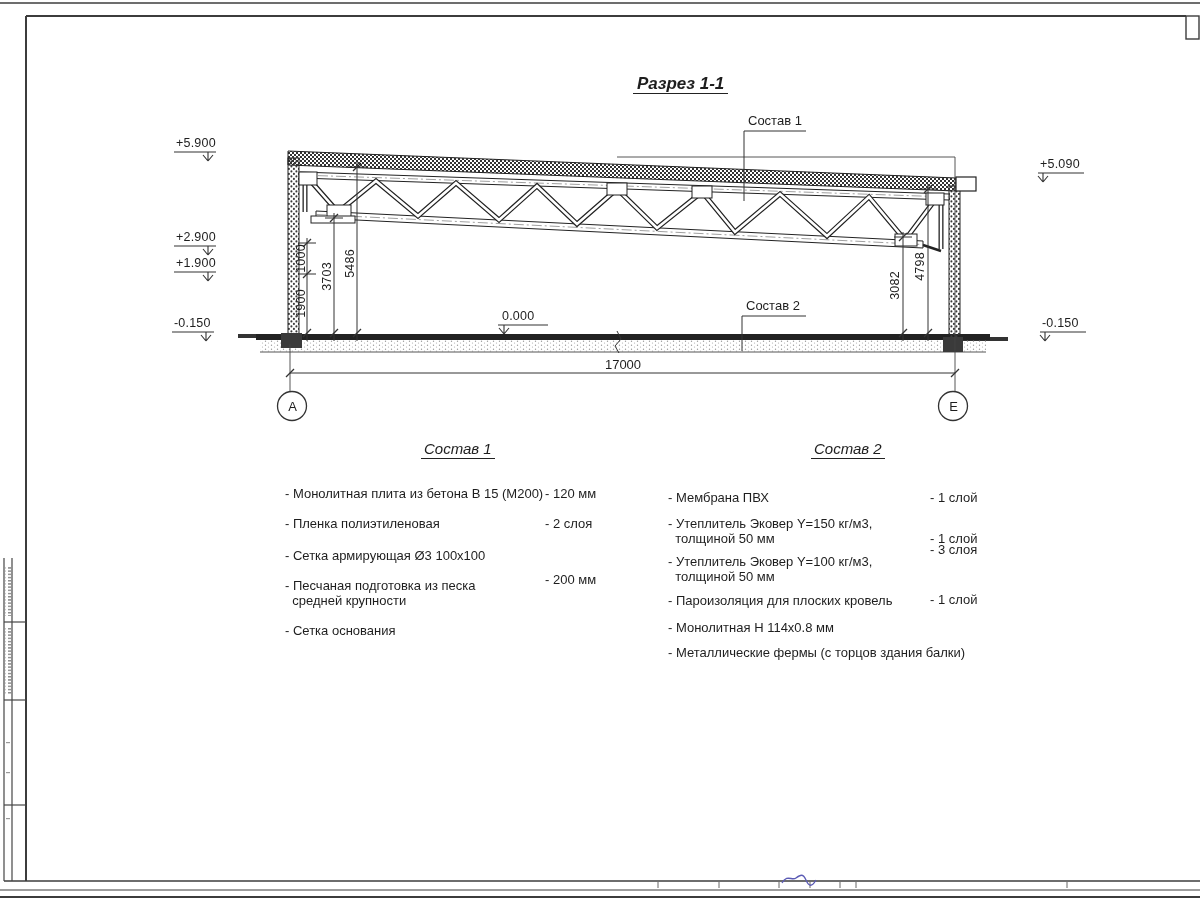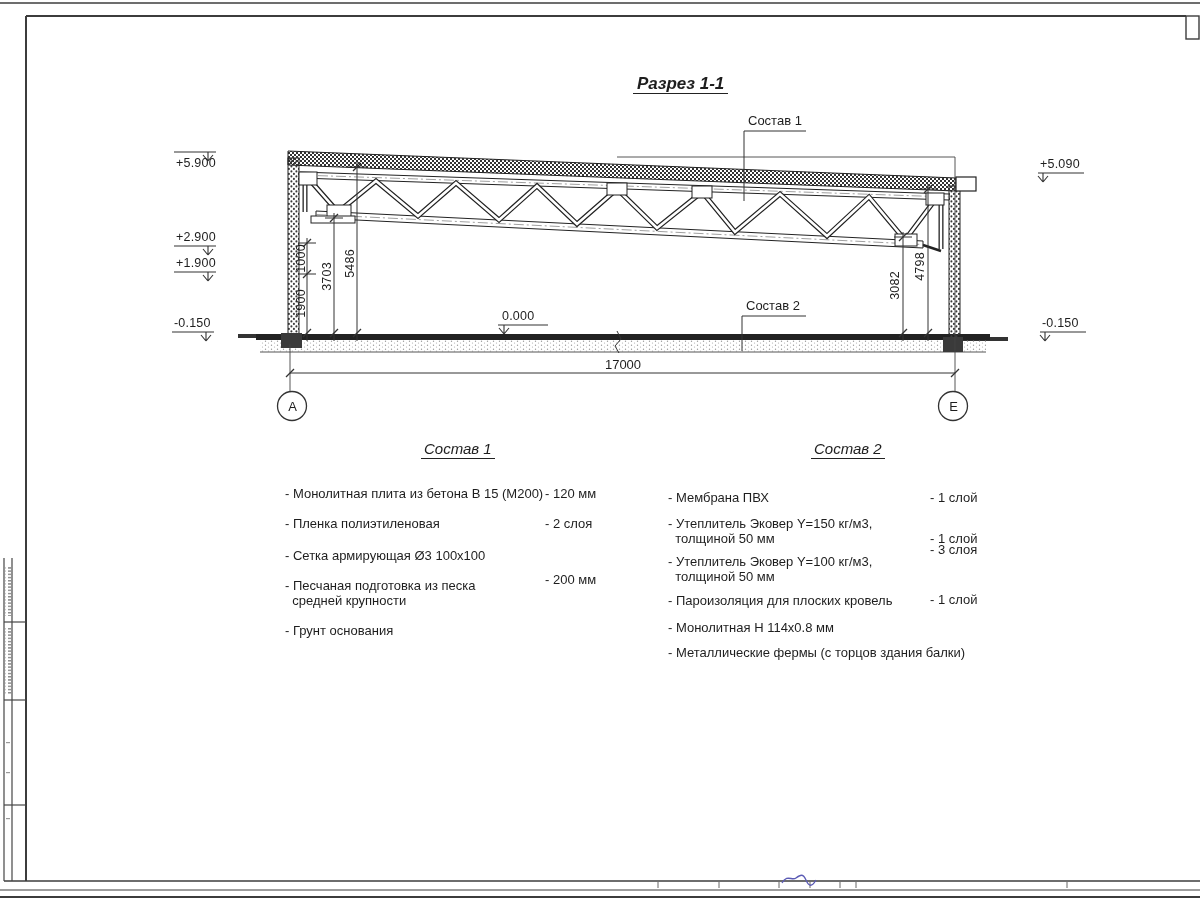--- a/index.html
+++ b/index.html
@@ -194,21 +194,21 @@
     <g stroke="#333" fill="none" stroke-width="1.3">
       <circle cx="292" cy="406" r="14.5"></circle>
       <circle cx="953" cy="406" r="14.5"></circle>
     </g>
 
     <path d="M782 883 C 787 874, 792 881, 796 878 S 803 873, 806 880 S 812 887, 816 880" fill="none" stroke="#5b5bb5" stroke-width="1.3"></path>
   </svg>
 
   <div class="t ttl" style="left:593px;top:76px;margin-left:40px;">Разрез 1-1</div>
 
-  <div class="t s12" style="left:176px;top:136px;margin-top:20px;">+5.900</div>
+  <div class="t s12" style="left:176px;top:136px;">+5.900</div>
   <div class="t s12" style="left:176px;top:230px;">+2.900</div>
   <div class="t s12" style="left:176px;top:256px;">+1.900</div>
   <div class="t s12" style="left:174px;top:316px;">-0.150</div>
   <div class="t s12" style="left:1040px;top:157px;text-align:right;">+5.090</div>
   <div class="t s12" style="left:1042px;top:316px;">-0.150</div>
   <div class="t s12" style="left:502px;top:309px;">0.000</div>
 
   <div class="t s12 rot" style="left:279px;top:251px;">1000</div>
   <div class="t s12 rot" style="left:279px;top:296px;">1900</div>
   <div class="t s12 rot" style="left:305px;top:269px;">3703</div>
@@ -226,21 +226,21 @@
   <div class="t hdg" style="left:421px;top:441px;">Состав 1</div>
   <div>
     <div class="t s13" style="left:285px;top:486px;">- Монолитная плита из бетона В 15 (М200)</div>
     <div class="t s13" style="left:545px;top:486px;">- 120 мм</div>
     <div class="t s13" style="left:285px;top:516px;text-align:right;">- Пленка полиэтиленовая</div>
     <div class="t s13" style="left:545px;top:516px;">-  2 слоя</div>
     <div class="t s13" style="left:285px;top:548px;">- Сетка армирующая Ø3 100x100</div>
     <div class="t s13" style="left:285px;top:578px;">- Песчаная подготовка из песка
 &nbsp;&nbsp;средней крупности</div>
     <div class="t s13" style="left:545px;top:572px;">- 200 мм</div>
-    <div class="t s13" style="left:285px;top:623px;">- Грунт основания</div>
+    <div class="t s13" style="left:285px;top:623px;">- Сетка основания</div>
   </div>
 
   <div class="t hdg" style="left:811px;top:441px;">Состав 2</div>
   <div>
     <div class="t s13" style="left:668px;top:490px;">- Мембрана ПВХ</div>
     <div class="t s13" style="left:930px;top:490px;">- 1 слой</div>
     <div class="t s13" style="left:668px;top:516px;">- Утеплитель Эковер Y=150 кг/м3,
 &nbsp;&nbsp;толщиной 50 мм</div>
     <div class="t s13" style="left:930px;top:531px;">- 1 слой</div>
     <div class="t s13" style="left:668px;top:554px;">- Утеплитель Эковер Y=100 кг/м3,

